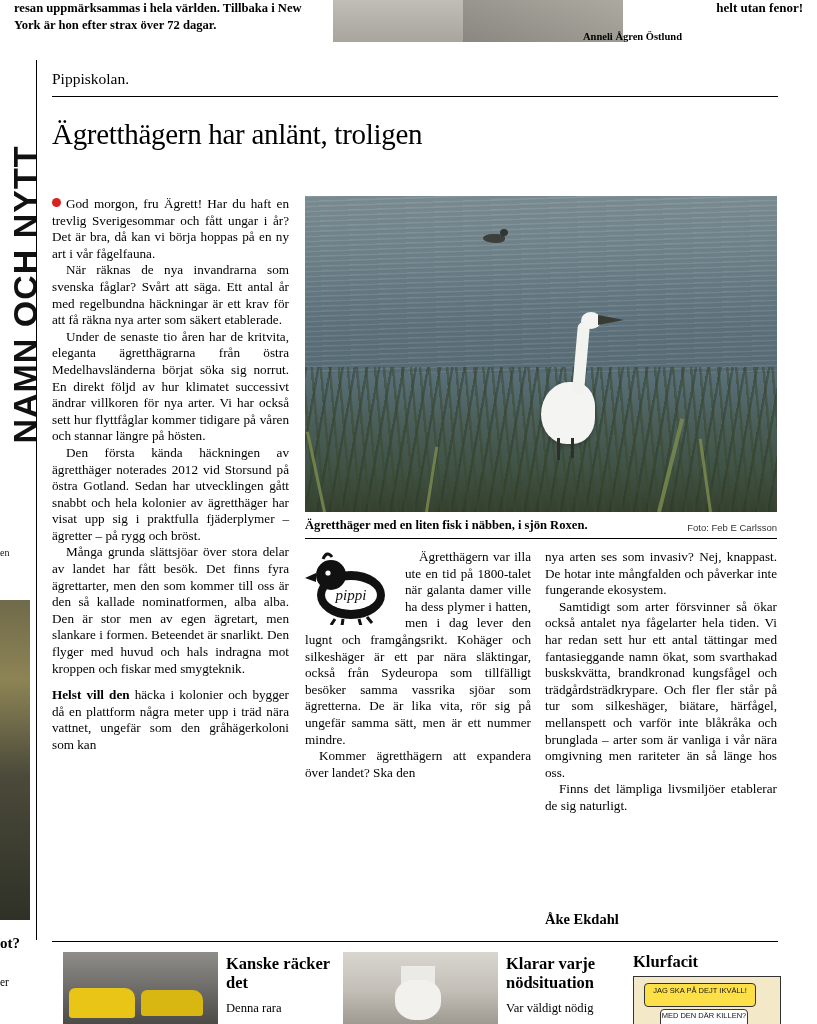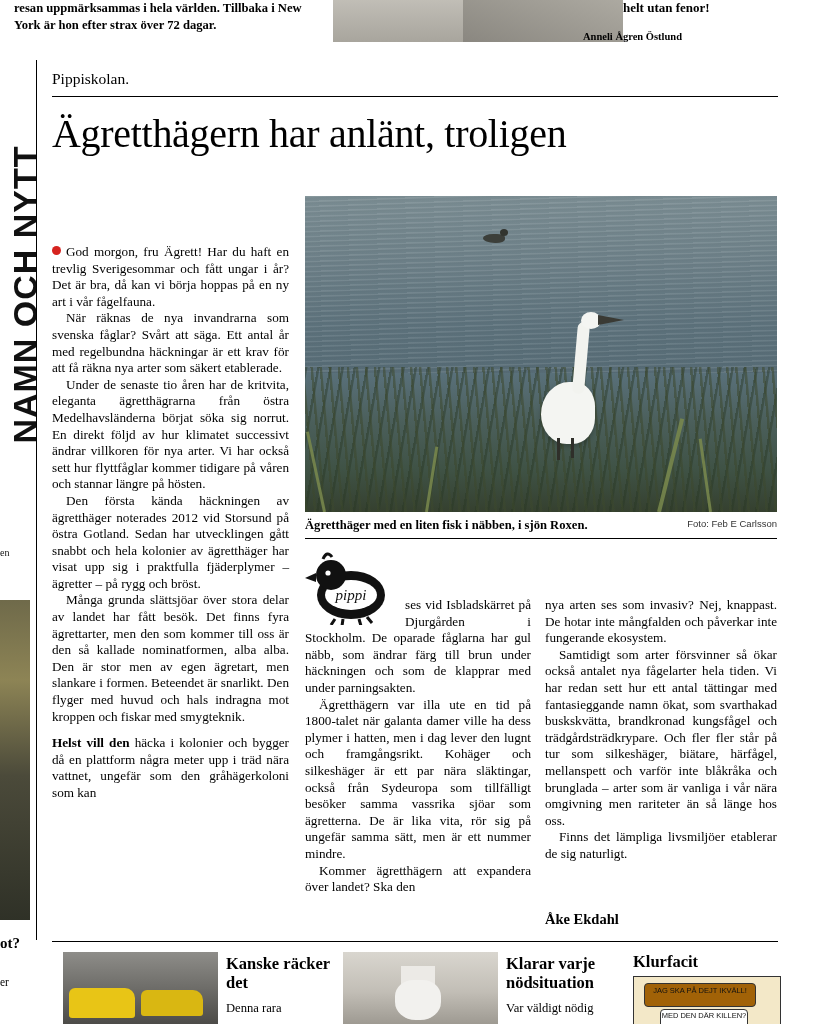--- a/index.html
+++ b/index.html
@@ -43,20 +43,21 @@
     background: linear-gradient(180deg,#d8d5ce,#a8a59d);
   }
   .top-photo .pg2 {
     position:absolute; left:130px; top:0; width:160px; height:82px;
     background: linear-gradient(200deg,#bab7ae,#8a8780);
   }
   .top-right-head {
     position: absolute;
     right: 14px; top: 0px;
     width: 180px;
+    text-align: right;
     font-weight: bold;
     font-size: 13px;
     line-height: 16px;
   }
   .top-right-by {
     position: absolute;
     right: 14px; top: 31px;
     width: 220px;
     font-weight: bold;
     font-size: 10.5px;
@@ -134,38 +135,38 @@
     font-size: 15.5px;
     padding-bottom: 6px;
   }
   .rule-top {
     border-top: 1px solid #000;
     width: 726px;
     margin-top: 2px;
   }
   .headline {
     font-family: "Liberation Serif", serif;
-    font-size: 40px;
+    font-size: 29px;
     line-height: 46px;
     margin-top: 14px;
     margin-bottom: 14px;
     letter-spacing: -0.3px;
   }
 
   
   .col {
     position: absolute;
     font-size: 13.2px;
     line-height: 16.6px;
     text-align: justify;
     -webkit-hyphens: auto;
     hyphens: auto;
   }
   .col p { margin: 0; text-indent: 14px; }
-  .col p.first { text-indent: 0; margin-top: 48px; }
+  .col p.first { text-indent: 0; }
   .col p.nobreak { text-indent: 0; }
 
   #col1 { left: 52px; top: 196px; width: 237px; }
   #col2 { left: 305px; top: 549px; width: 226px; }
   #col3 { left: 545px; top: 549px; width: 232px; }
 
   .reddot {
     display: inline-block;
     width: 9px; height: 9px;
     border-radius: 50%;
@@ -264,21 +265,21 @@
     background: #32352f;
     border-radius: 50%;
   }
 
   .caption-row {
     position: absolute;
     left: 305px; top: 518px;
     width: 472px;
     display: flex;
     justify-content: space-between;
-    align-items: flex-start;
+    align-items: flex-end;
   }
   .caption {
     font-family: "Liberation Serif", serif;
     font-weight: bold;
     font-size: 12.6px;
   }
   .photo-credit {
     font-family: "Liberation Sans", sans-serif;
     font-size: 9.5px;
     color: #333;
@@ -369,21 +370,21 @@
   .thumb-bath .tank {
     position:absolute; left:58px; bottom:36px; width:34px; height:22px;
     background:#eceae6;
   }
   .thumb-comic {
     position:absolute; inset:0;
     background:#f3e8c8; border:1px solid #333;
   }
   .thumb-comic .bubble {
     position:absolute; left:10px; top:6px; width:112px; height:24px;
-    background:#a16207; border:1px solid #333; border-radius:4px;
+    background:#fde047; border:1px solid #333; border-radius:4px;
     font-size:7.5px; font-family:"Liberation Sans", sans-serif;
     color:#111; text-align:center; line-height:11px; padding-top:1px;
     box-sizing:border-box;
   }
   .thumb-comic .bubble2 {
     position:absolute; left:26px; top:32px; width:88px; height:20px;
     background:#fff; border:1px solid #333; border-radius:4px;
     font-size:7.5px; font-family:"Liberation Sans", sans-serif;
     color:#111; text-align:center; line-height:10px; padding-top:1px;
     box-sizing:border-box;
@@ -459,21 +460,20 @@
       <ellipse cx="46" cy="44" rx="26" ry="15" fill="#ffffff"></ellipse>
       <circle cx="26" cy="24" r="15" fill="#111"></circle>
       <circle cx="23" cy="22" r="2.6" fill="#fff"></circle>
       <path d="M11 22 L0 27 L11 31 Z" fill="#111"></path>
       <path d="M18 8 q4 -9 9 -2" stroke="#111" stroke-width="3" fill="none"></path>
       <path d="M30 68 l-4 6 M38 68 l-1 7" stroke="#111" stroke-width="3" fill="none"></path>
       <path d="M62 66 l5 6 M54 68 l2 7" stroke="#111" stroke-width="3" fill="none"></path>
       <text x="46" y="49" font-family="Liberation Serif, serif" font-size="15" font-style="italic" text-anchor="middle" fill="#111">pippi</text>
     </svg>
   </div>
-  <p class="first">ses vid Isbladskärret på Djurgården i Stockholm. De oparade fåglarna har gul näbb, som ändrar färg till brun under häckningen och som de klapprar med under parningsakten.</p>
   <p>Ägretthägern var illa ute en tid på 1800-talet när galanta damer ville ha dess plymer i hatten, men i dag lever den lugnt och framgångsrikt. Kohäger och silkeshäger är ett par nära släktingar, också från Sydeuropa som tillfälligt besöker samma vassrika sjöar som ägretterna. De är lika vita, rör sig på ungefär samma sätt, men är ett nummer mindre.</p>
   <p>Kommer ägretthägern att expandera över landet? Ska den</p>
 </div>
 
 <div class="col" id="col3">
   <p class="first">nya arten ses som invasiv? Nej, knappast. De hotar inte mångfalden och påverkar inte fungerande ekosystem.</p>
   <p>Samtidigt som arter försvinner så ökar också antalet nya fågelarter hela tiden. Vi har redan sett hur ett antal tättingar med fantasieggande namn ökat, som svarthakad buskskvätta, brandkronad kungsfågel och trädgårdsträdkrypare. Och fler fler står på tur som silkeshäger, biätare, härfågel, mellanspett och varför inte blåkråka och brunglada – arter som är vanliga i vår nära omgivning men rariteter än så länge hos oss.</p>
   <p>Finns det lämpliga livsmiljöer etablerar de sig naturligt.</p>
 </div>
 

